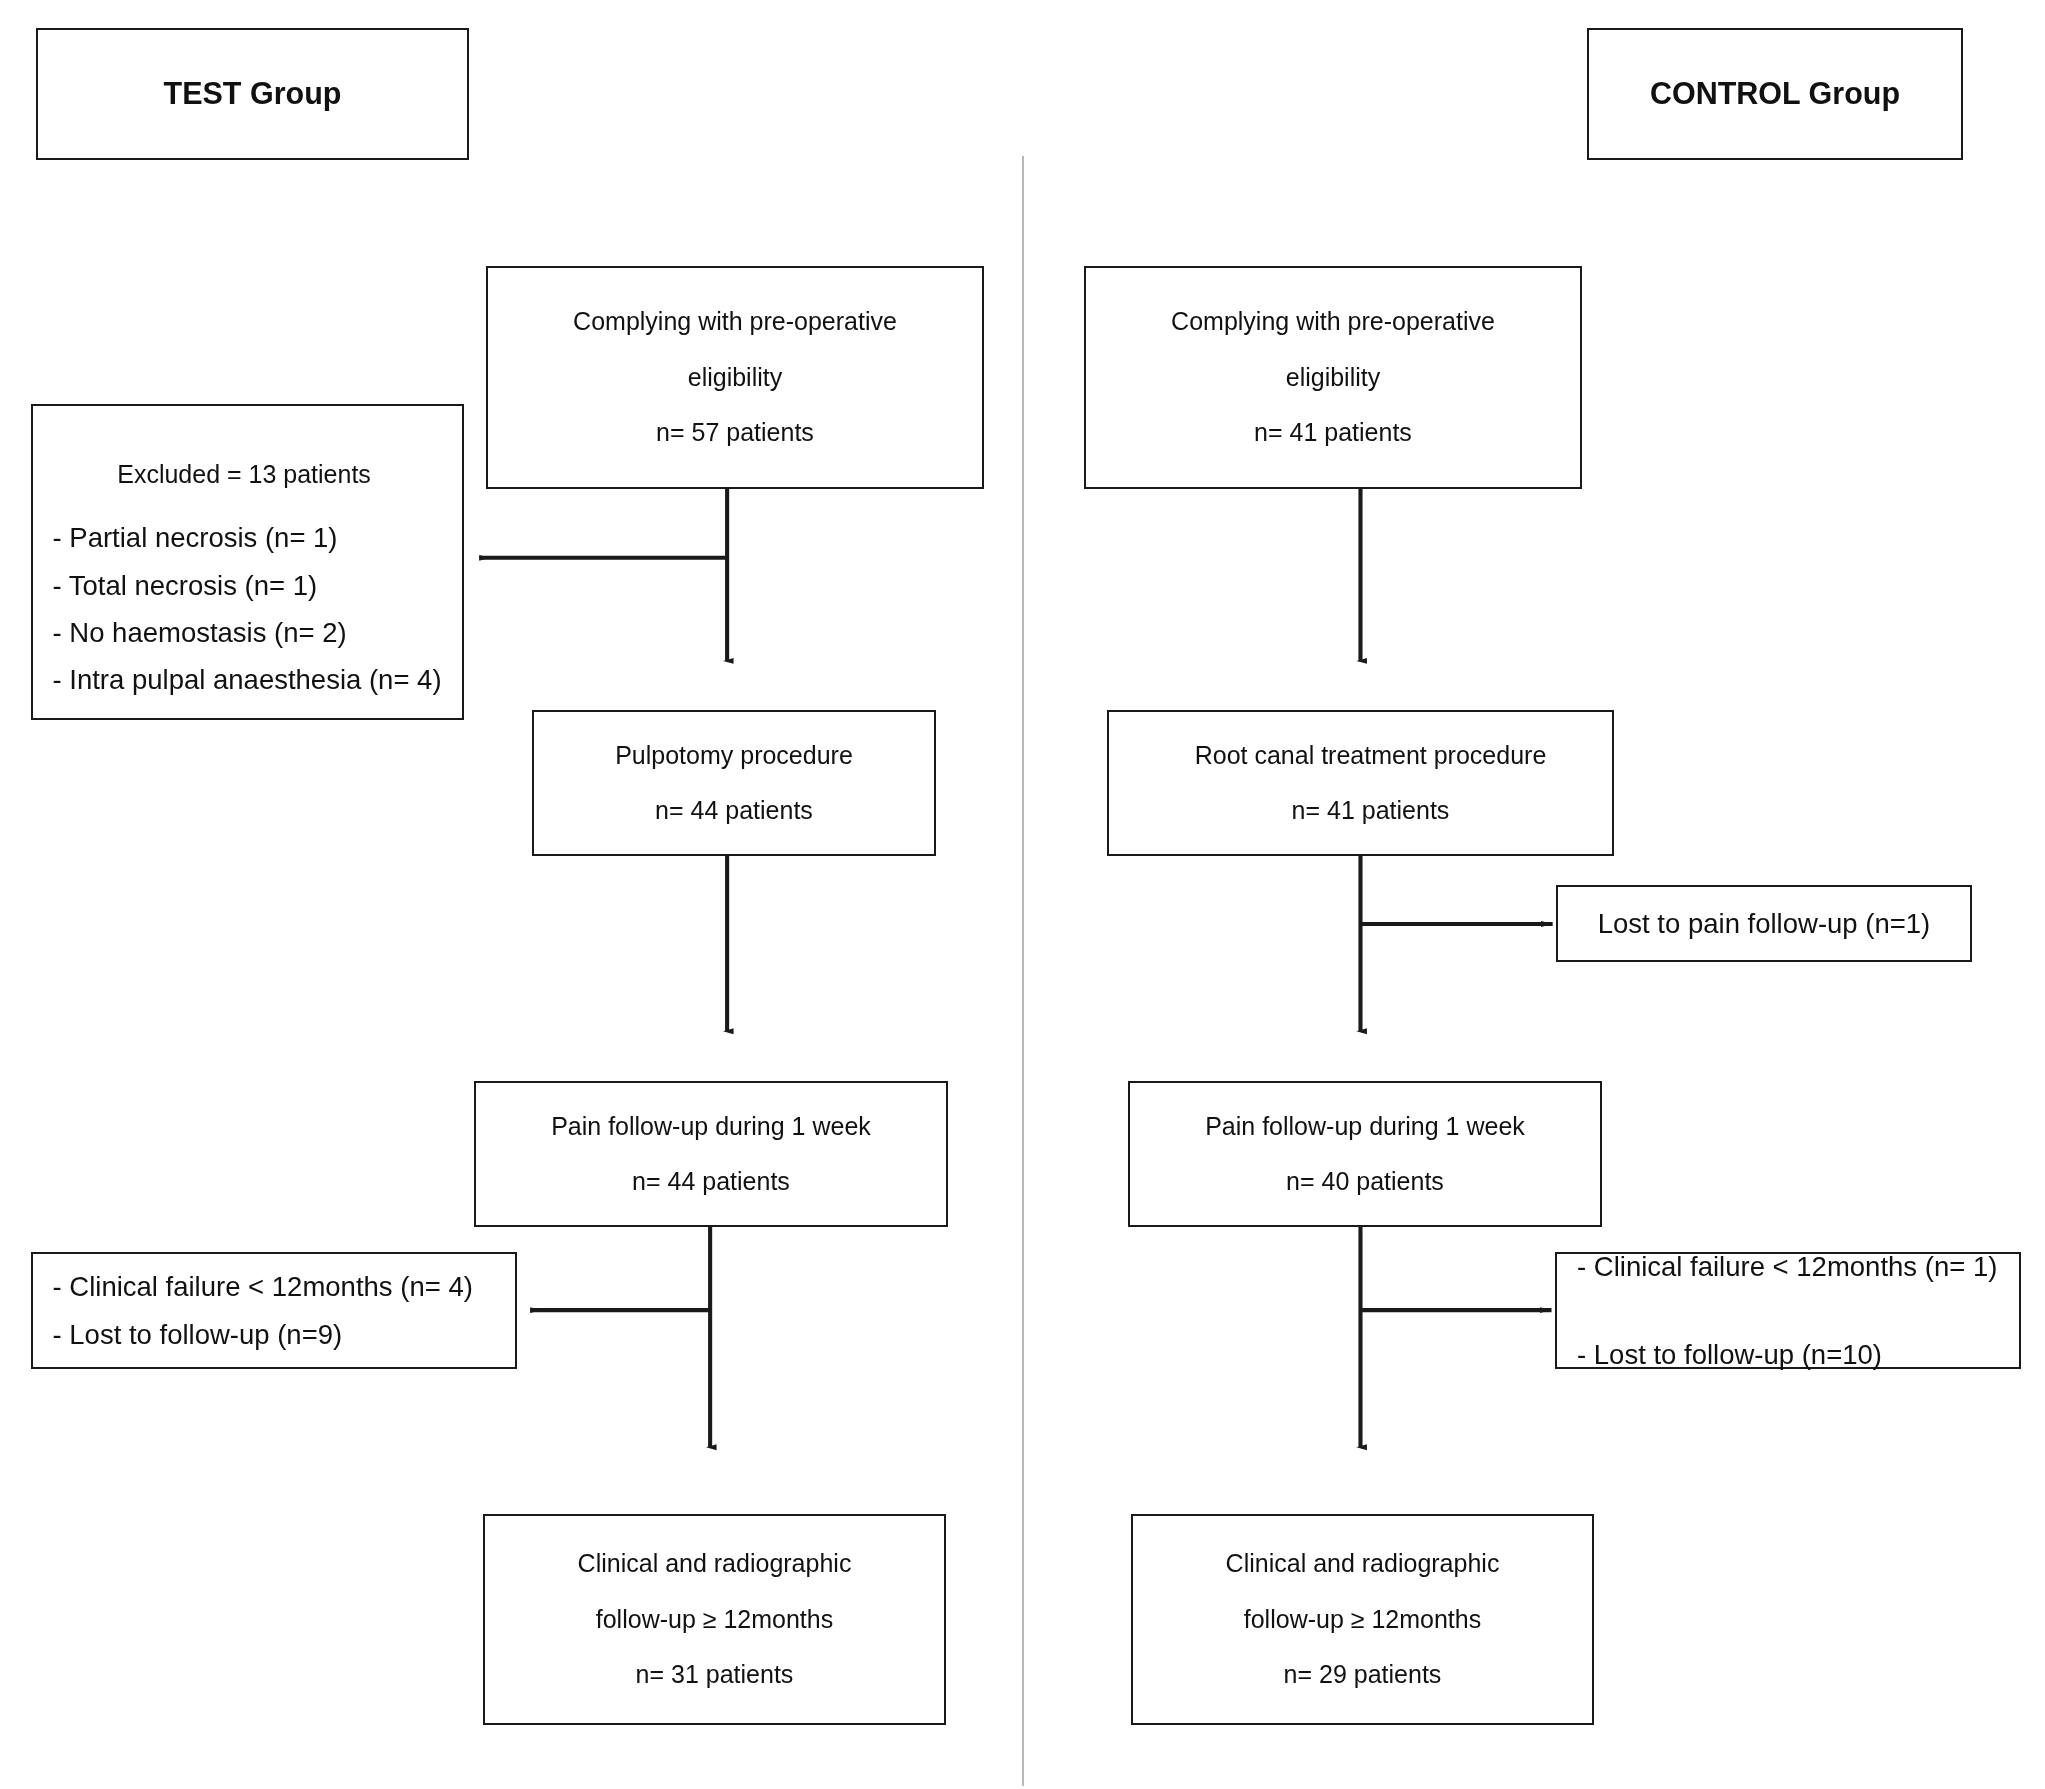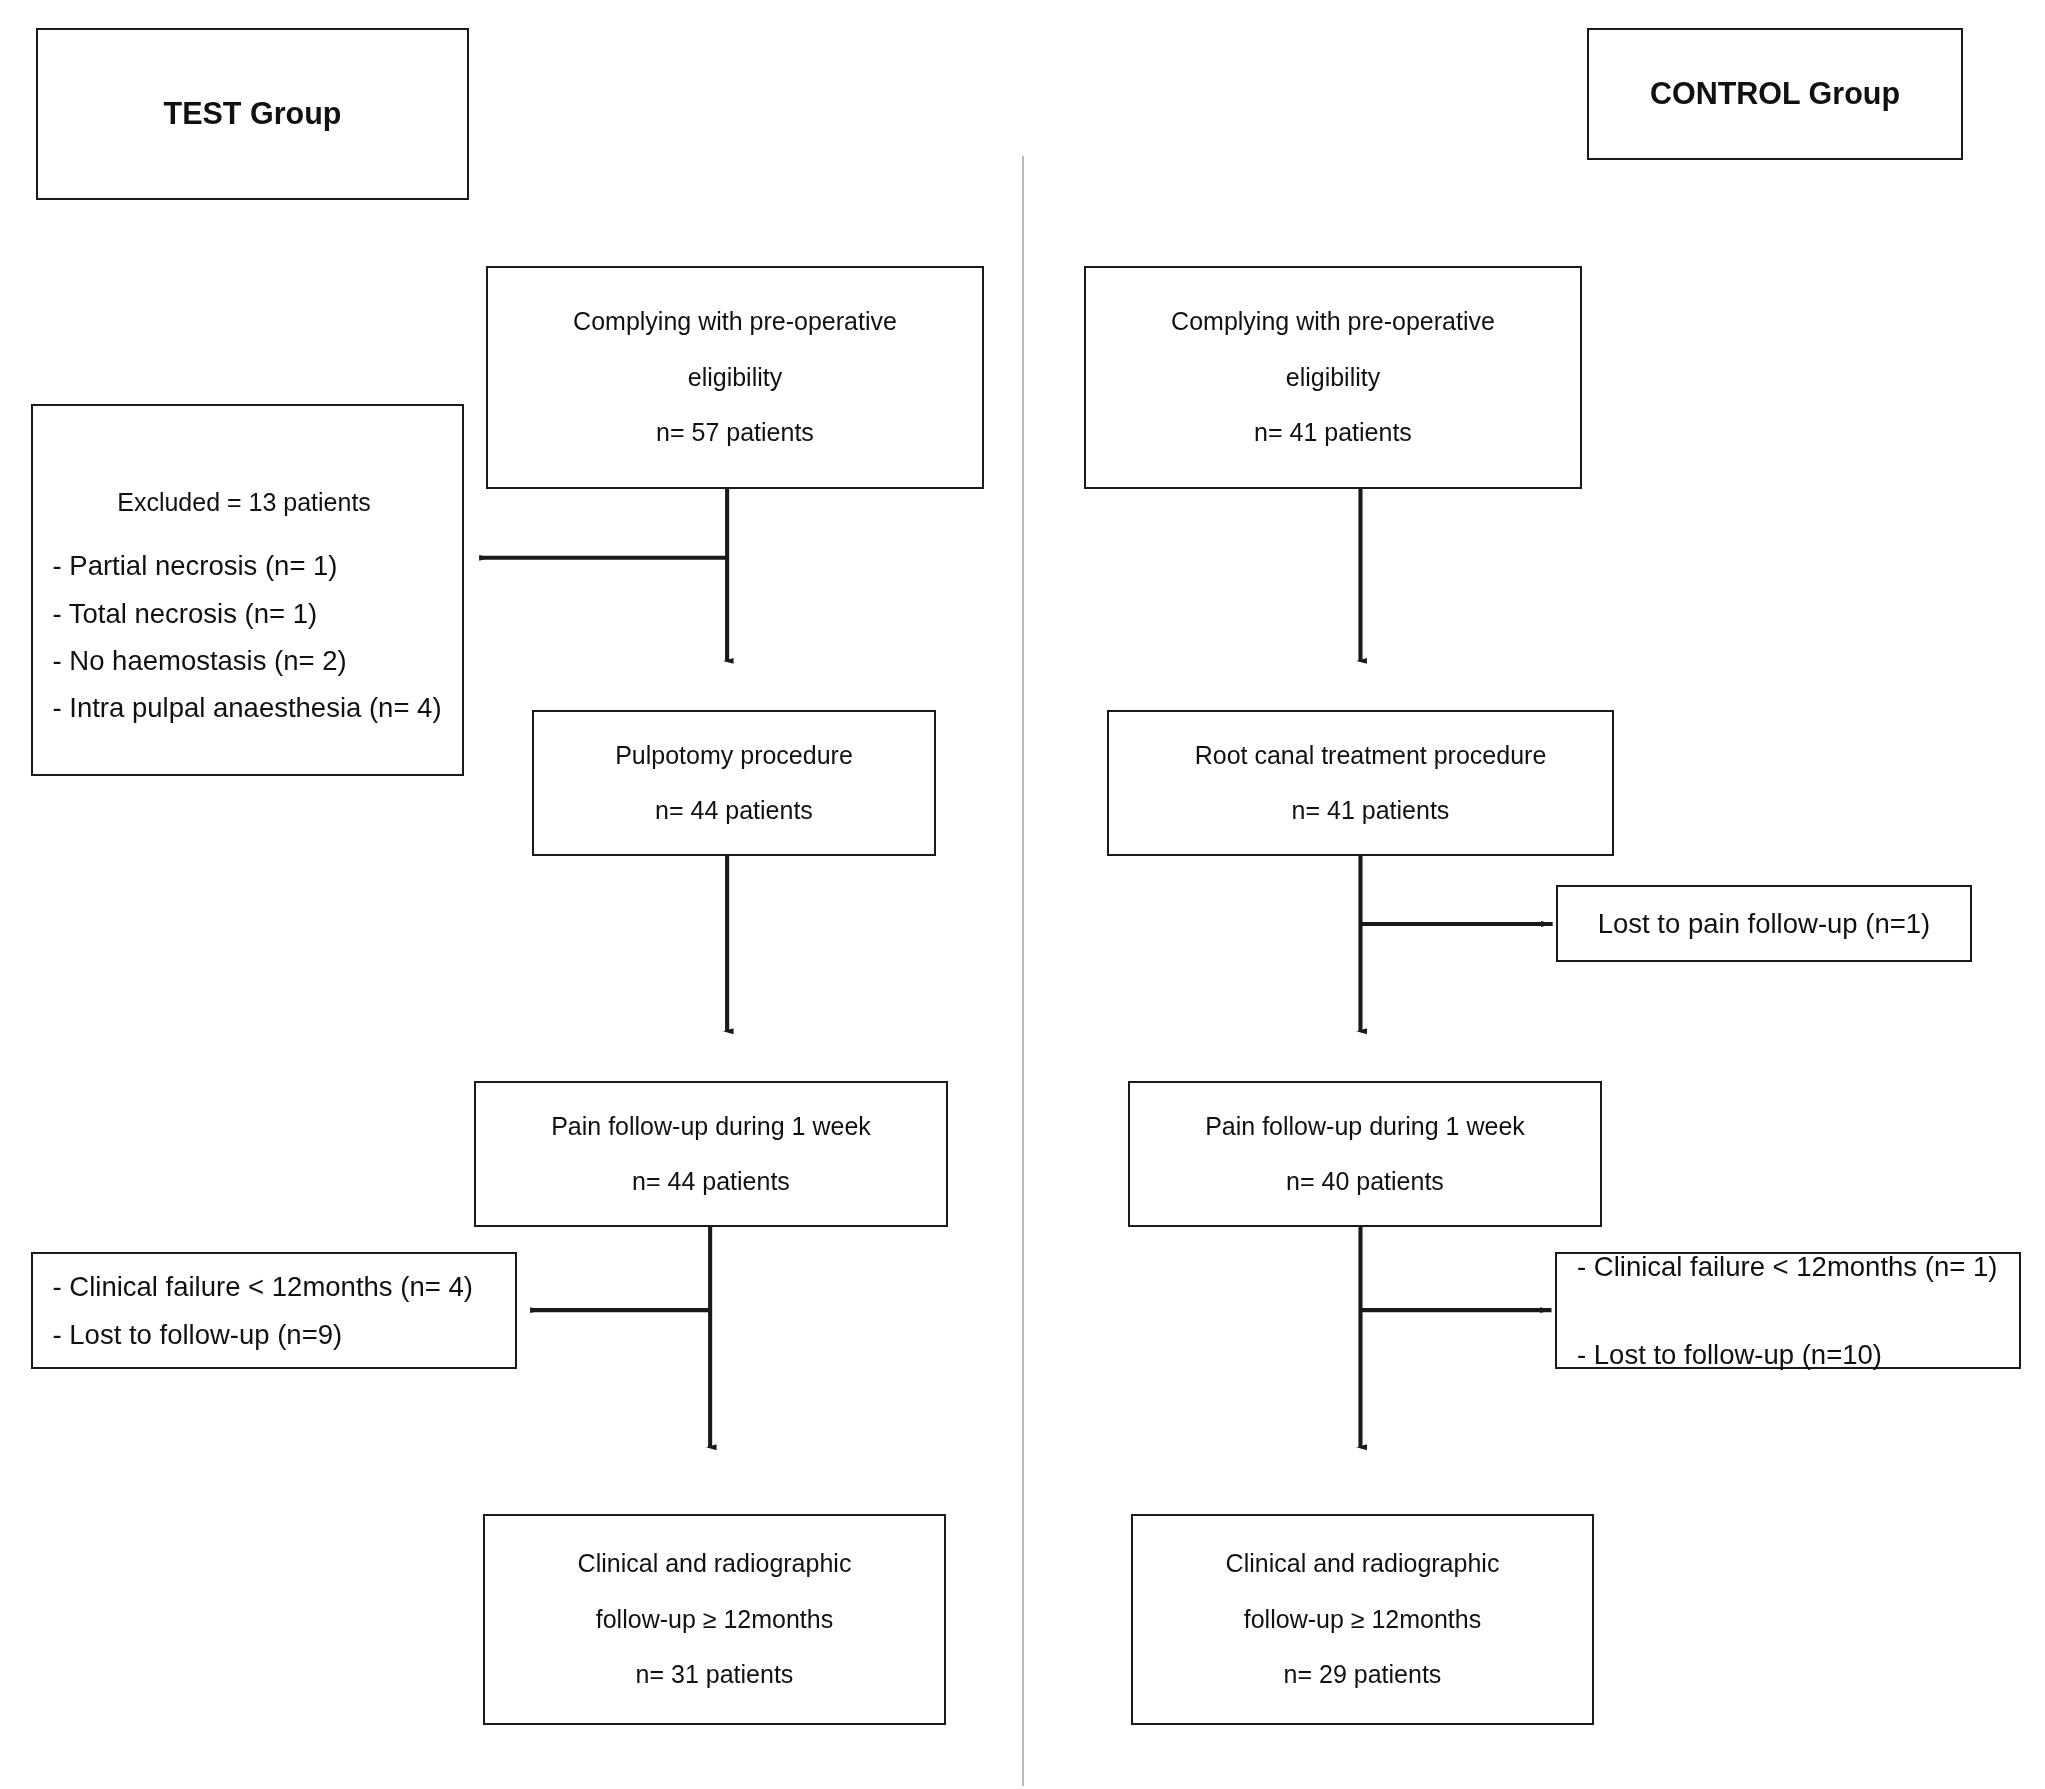--- a/index.html
+++ b/index.html
@@ -120,31 +120,31 @@
     </g>
 
     <g>
       <line x1="2322" y1="2088" x2="2322" y2="2470" stroke="#1a1a1a" stroke-width="7" marker-end="url(#arrowDown)"></line>
     </g>
     <g>
       <line x1="2322" y1="2236" x2="2648" y2="2236" stroke="#1a1a1a" stroke-width="7" marker-end="url(#arrowRight)"></line>
     </g>
   </svg>
 
-  <div class="node hdr" style="left:36px; top:28px; width:433px; height:172px;">
+  <div class="node hdr" style="left:36px; top:28px; width:433px; height:132px;">
     <span class="line">TEST Group</span>
   </div>
 
   <div class="node box-text wide-gap" style="left:486px; top:234px; width:498px; height:223px;">
     <span class="line">Complying with pre-operative</span>
     <span class="line">eligibility</span>
     <span class="line">n= 57 patients</span>
   </div>
 
-  <div class="node small-text list-box gap-rows" style="left:30.5px; top:404px; width:433px; height:372px;">
+  <div class="node small-text list-box gap-rows" style="left:30.5px; top:404px; width:433px; height:316px;">
     <span class="line title box-text">Excluded = 13 patients</span>
     <span class="line">- Partial necrosis (n= 1)</span>
     <span class="line">- Total necrosis (n= 1)</span>
     <span class="line">- No haemostasis (n= 2)</span>
     <span class="line">- Intra pulpal anaesthesia (n= 4)</span>
   </div>
 
   <div class="node box-text wide-gap" style="left:532px; top:678px; width:404px; height:146px;">
     <span class="line">Pulpotomy procedure</span>
     <span class="line">n= 44 patients</span>

